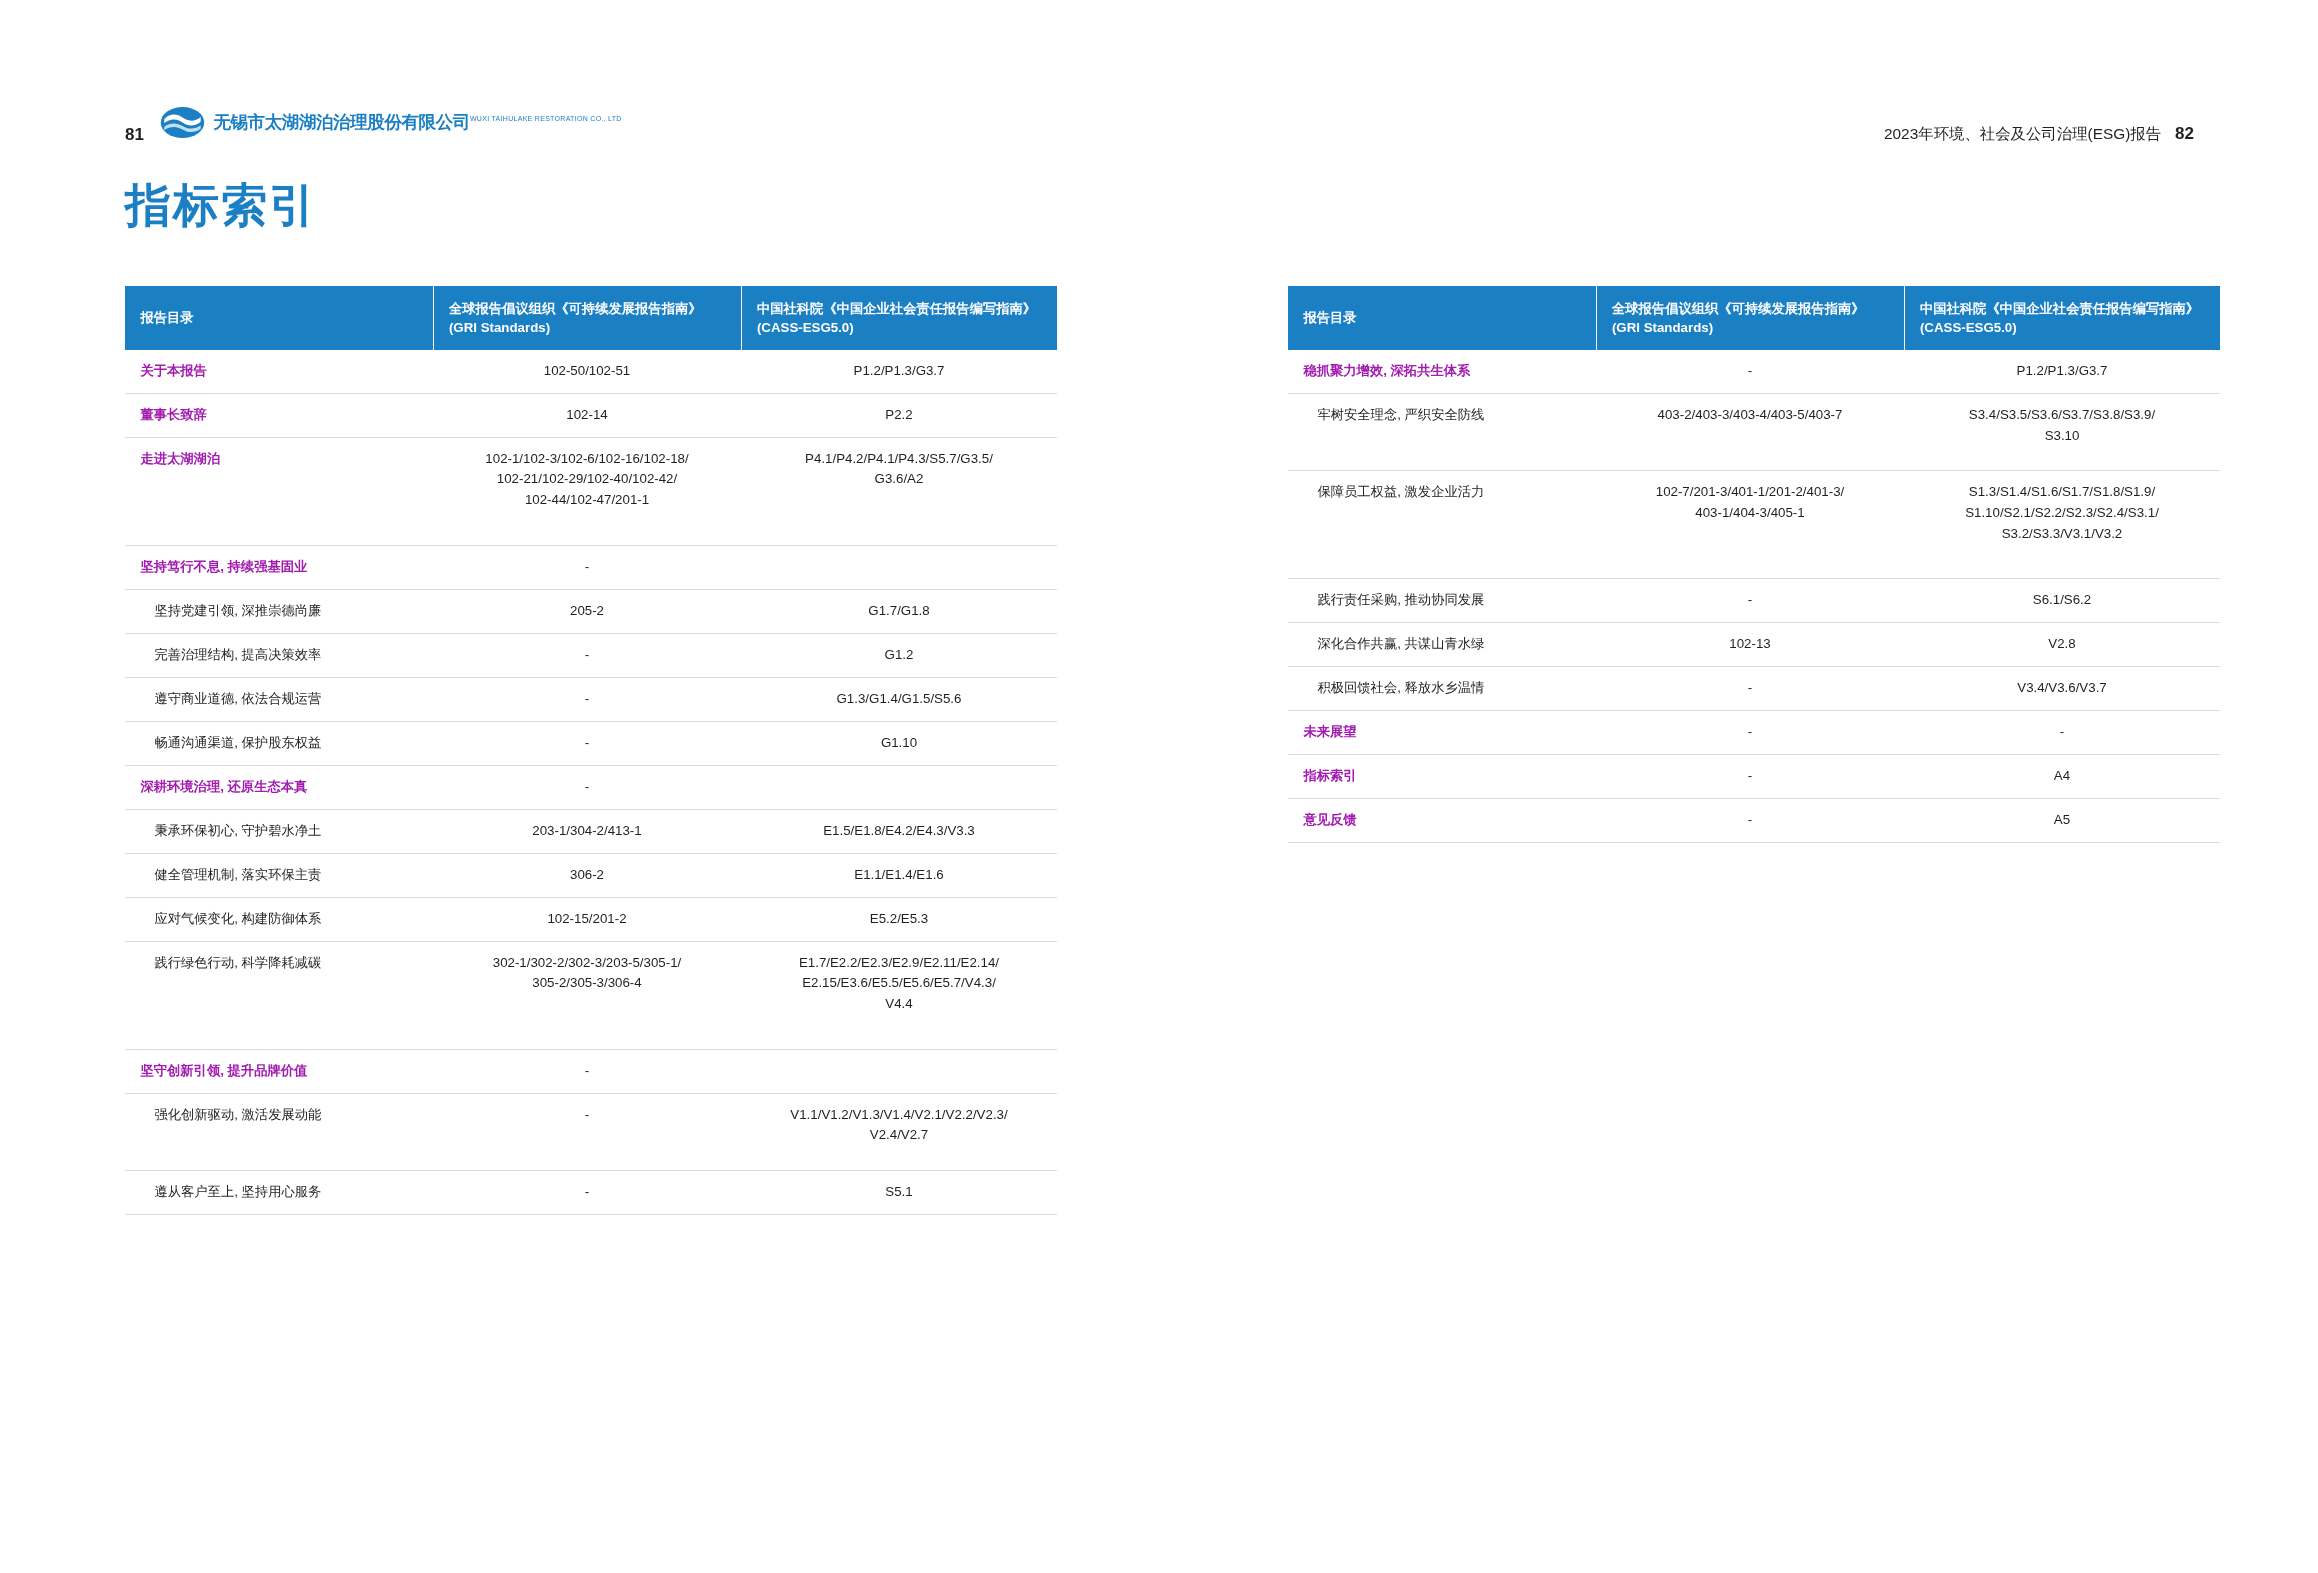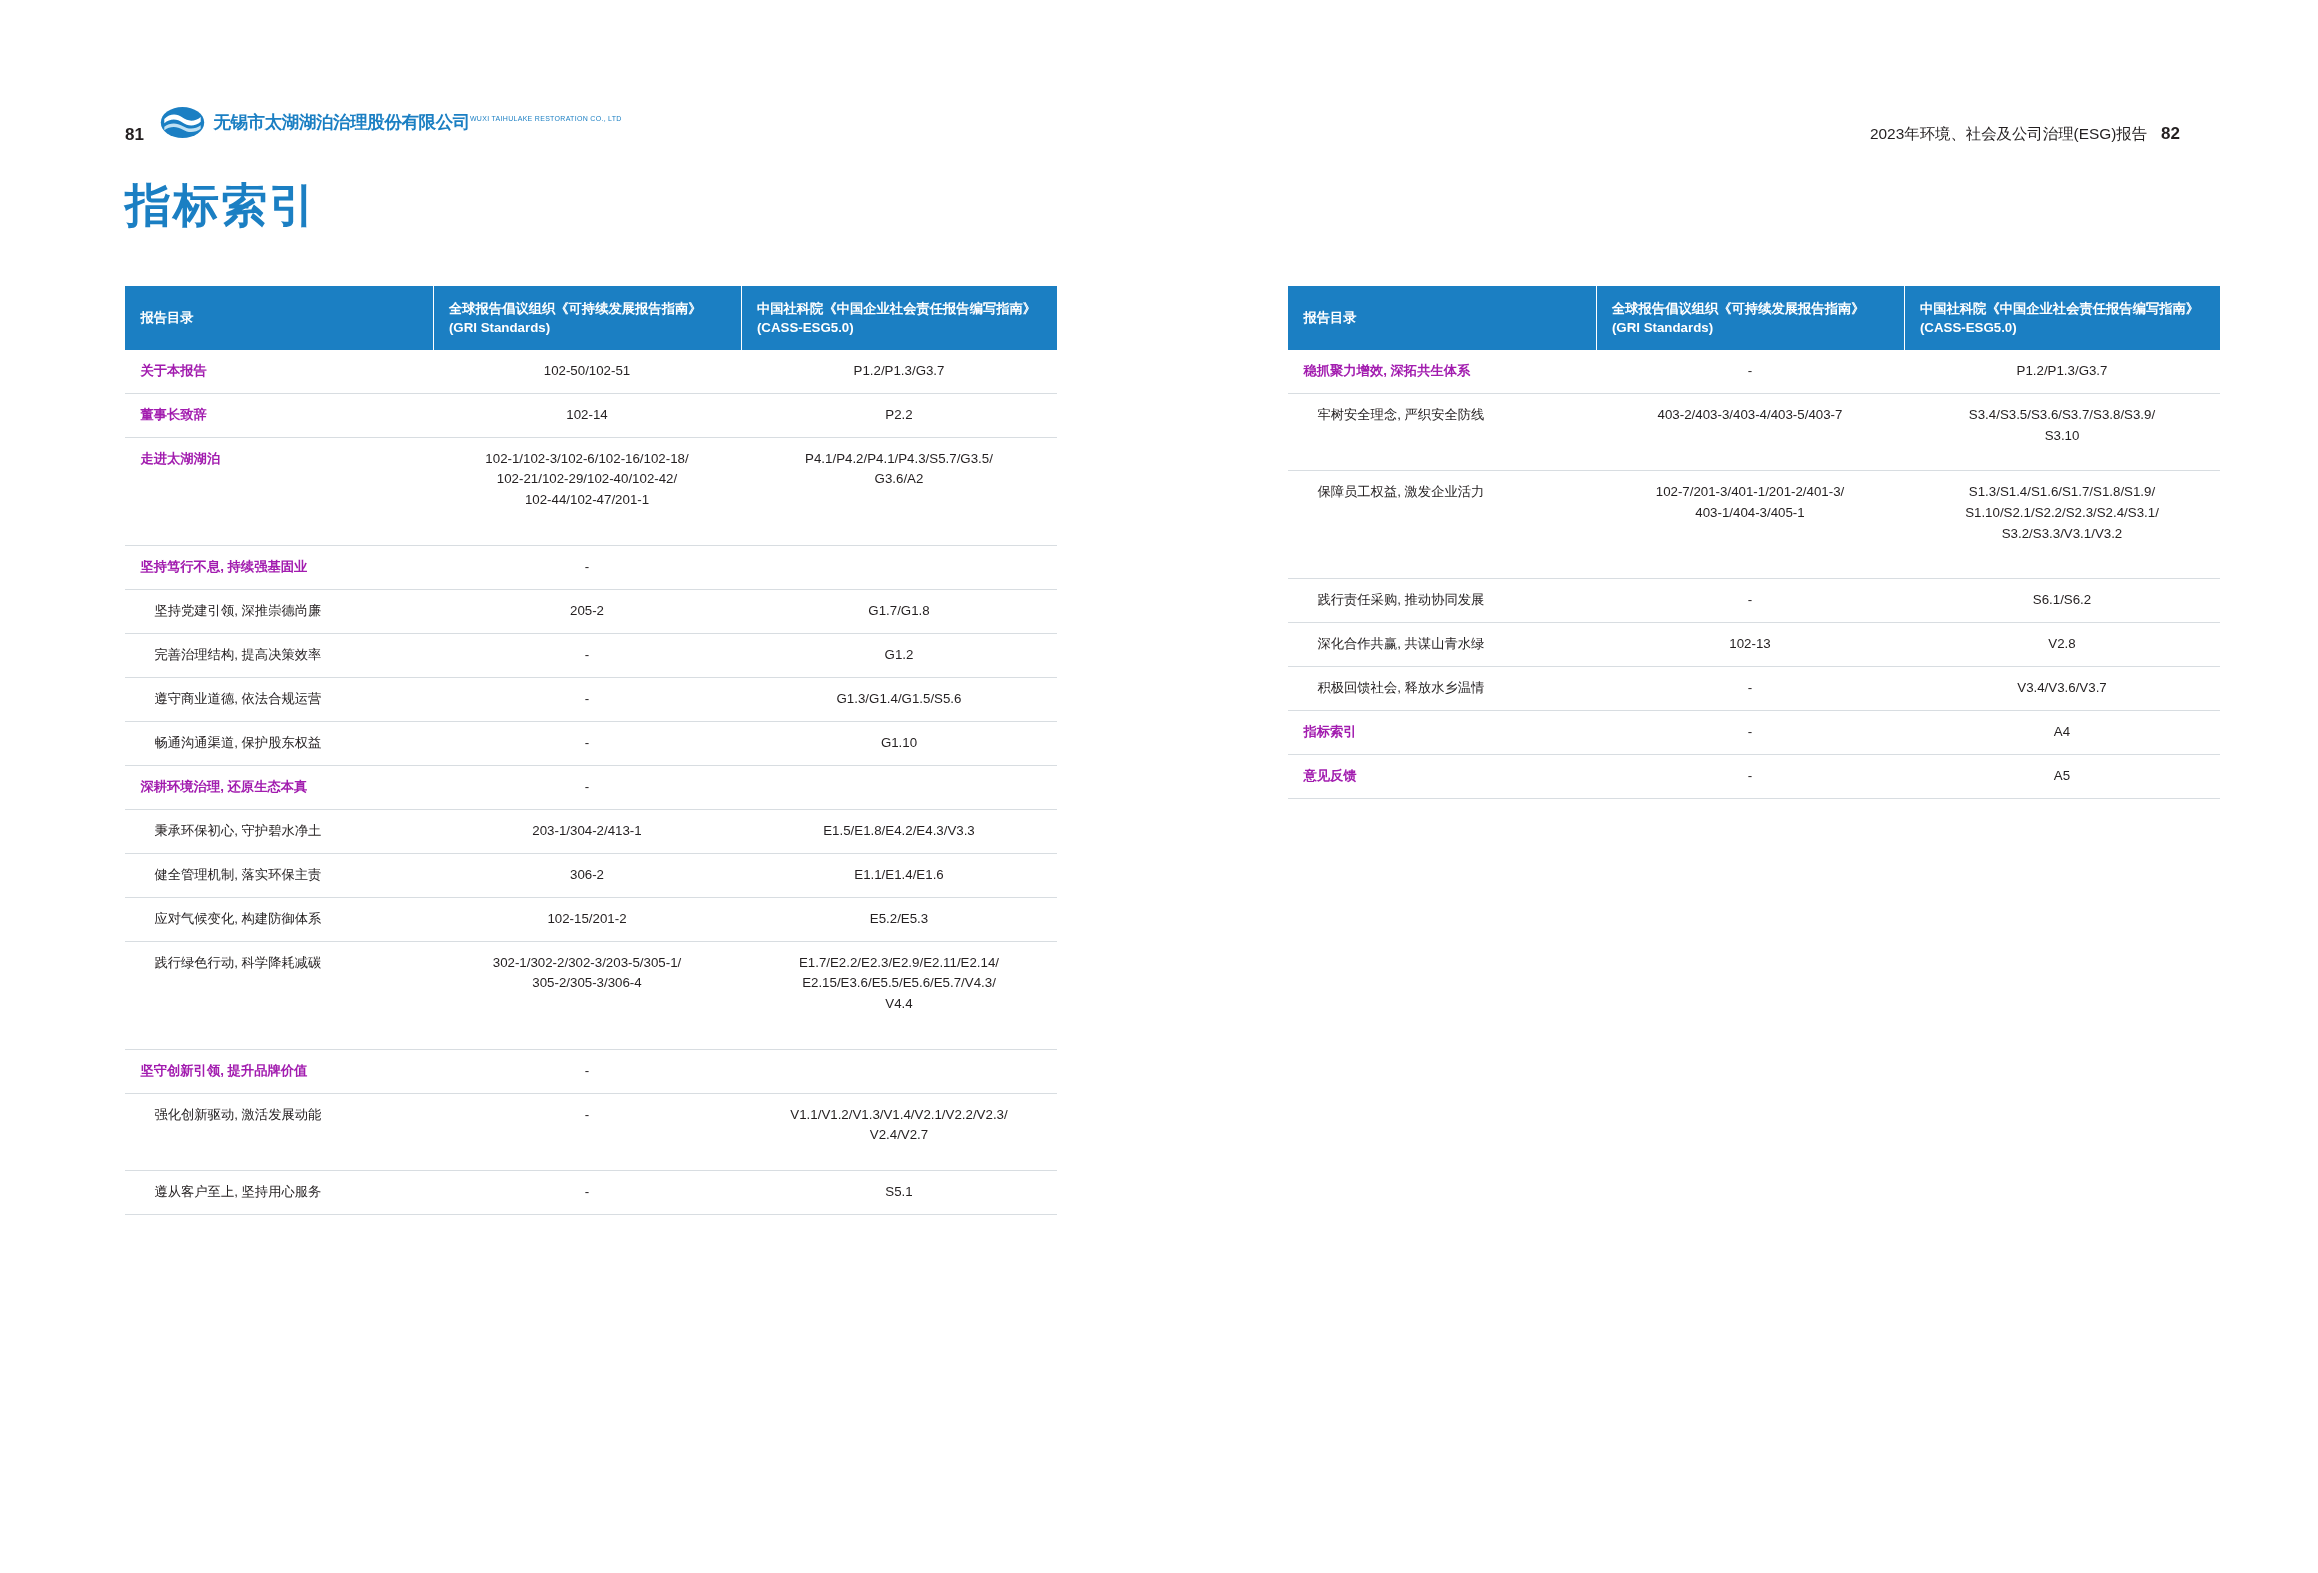--- a/index.html
+++ b/index.html
@@ -19,21 +19,21 @@
     position: absolute;
     inset: 0;
     background: #ffffff;
   }
 
   
   .header {
     position: absolute;
     top: 55px;
     left: 0;
-    right: 14px;
+    right: 0;
     height: 49px;
   }
   .page-num-left {
     position: absolute;
     left: 125px;
     top: 70px;
     font-size: 17px;
     font-weight: bold;
     color: #231f20;
   }
@@ -345,20 +345,25 @@
               <td class="name">深化合作共赢, 共谋山青水绿</td>
               <td class="gri">102-13</td>
               <td class="cass">V2.8</td>
             </tr>
             <tr class="sub">
               <td class="name">积极回馈社会, 释放水乡温情</td>
               <td class="gri">-</td>
               <td class="cass">V3.4/V3.6/V3.7</td>
             </tr>
             <tr class="sec">
+              <td class="name">未来展望</td>
+              <td class="gri">-</td>
+              <td class="cass">-</td>
+            </tr>
+            <tr class="sec">
               <td class="name">指标索引</td>
               <td class="gri">-</td>
               <td class="cass">A4</td>
             </tr>
             <tr class="sec">
               <td class="name">意见反馈</td>
               <td class="gri">-</td>
               <td class="cass">A5</td>
             </tr>
           </tbody>

